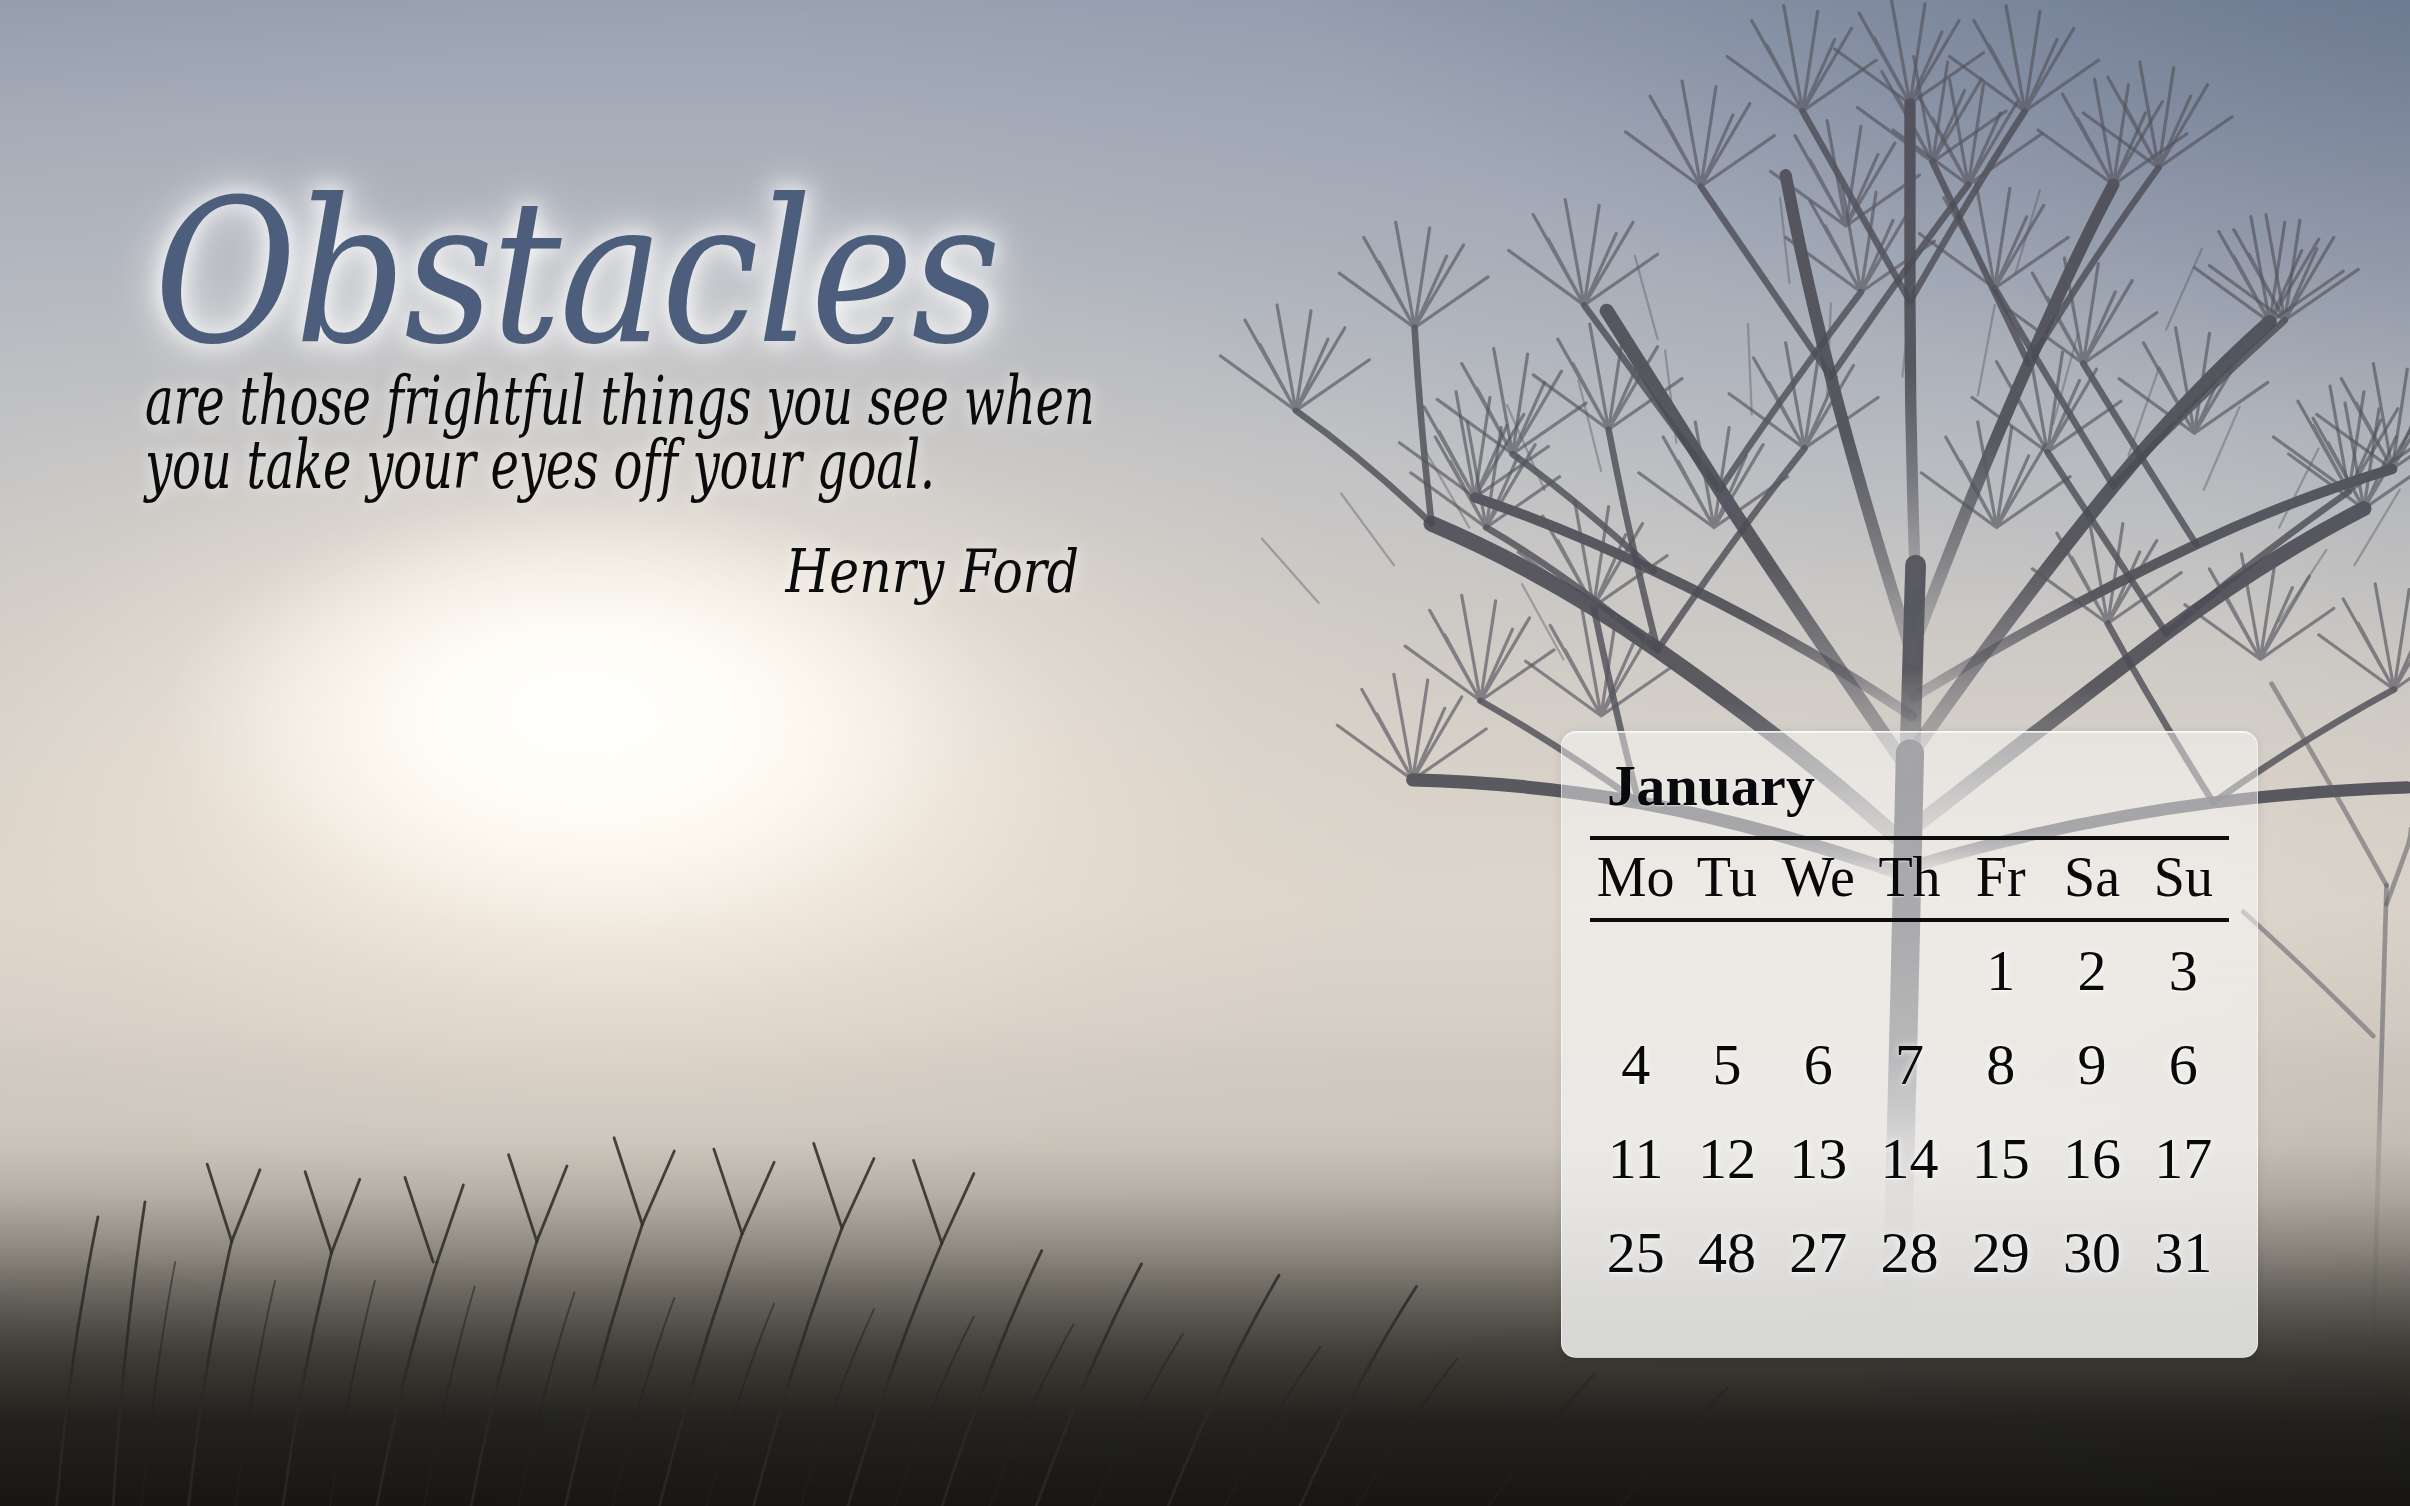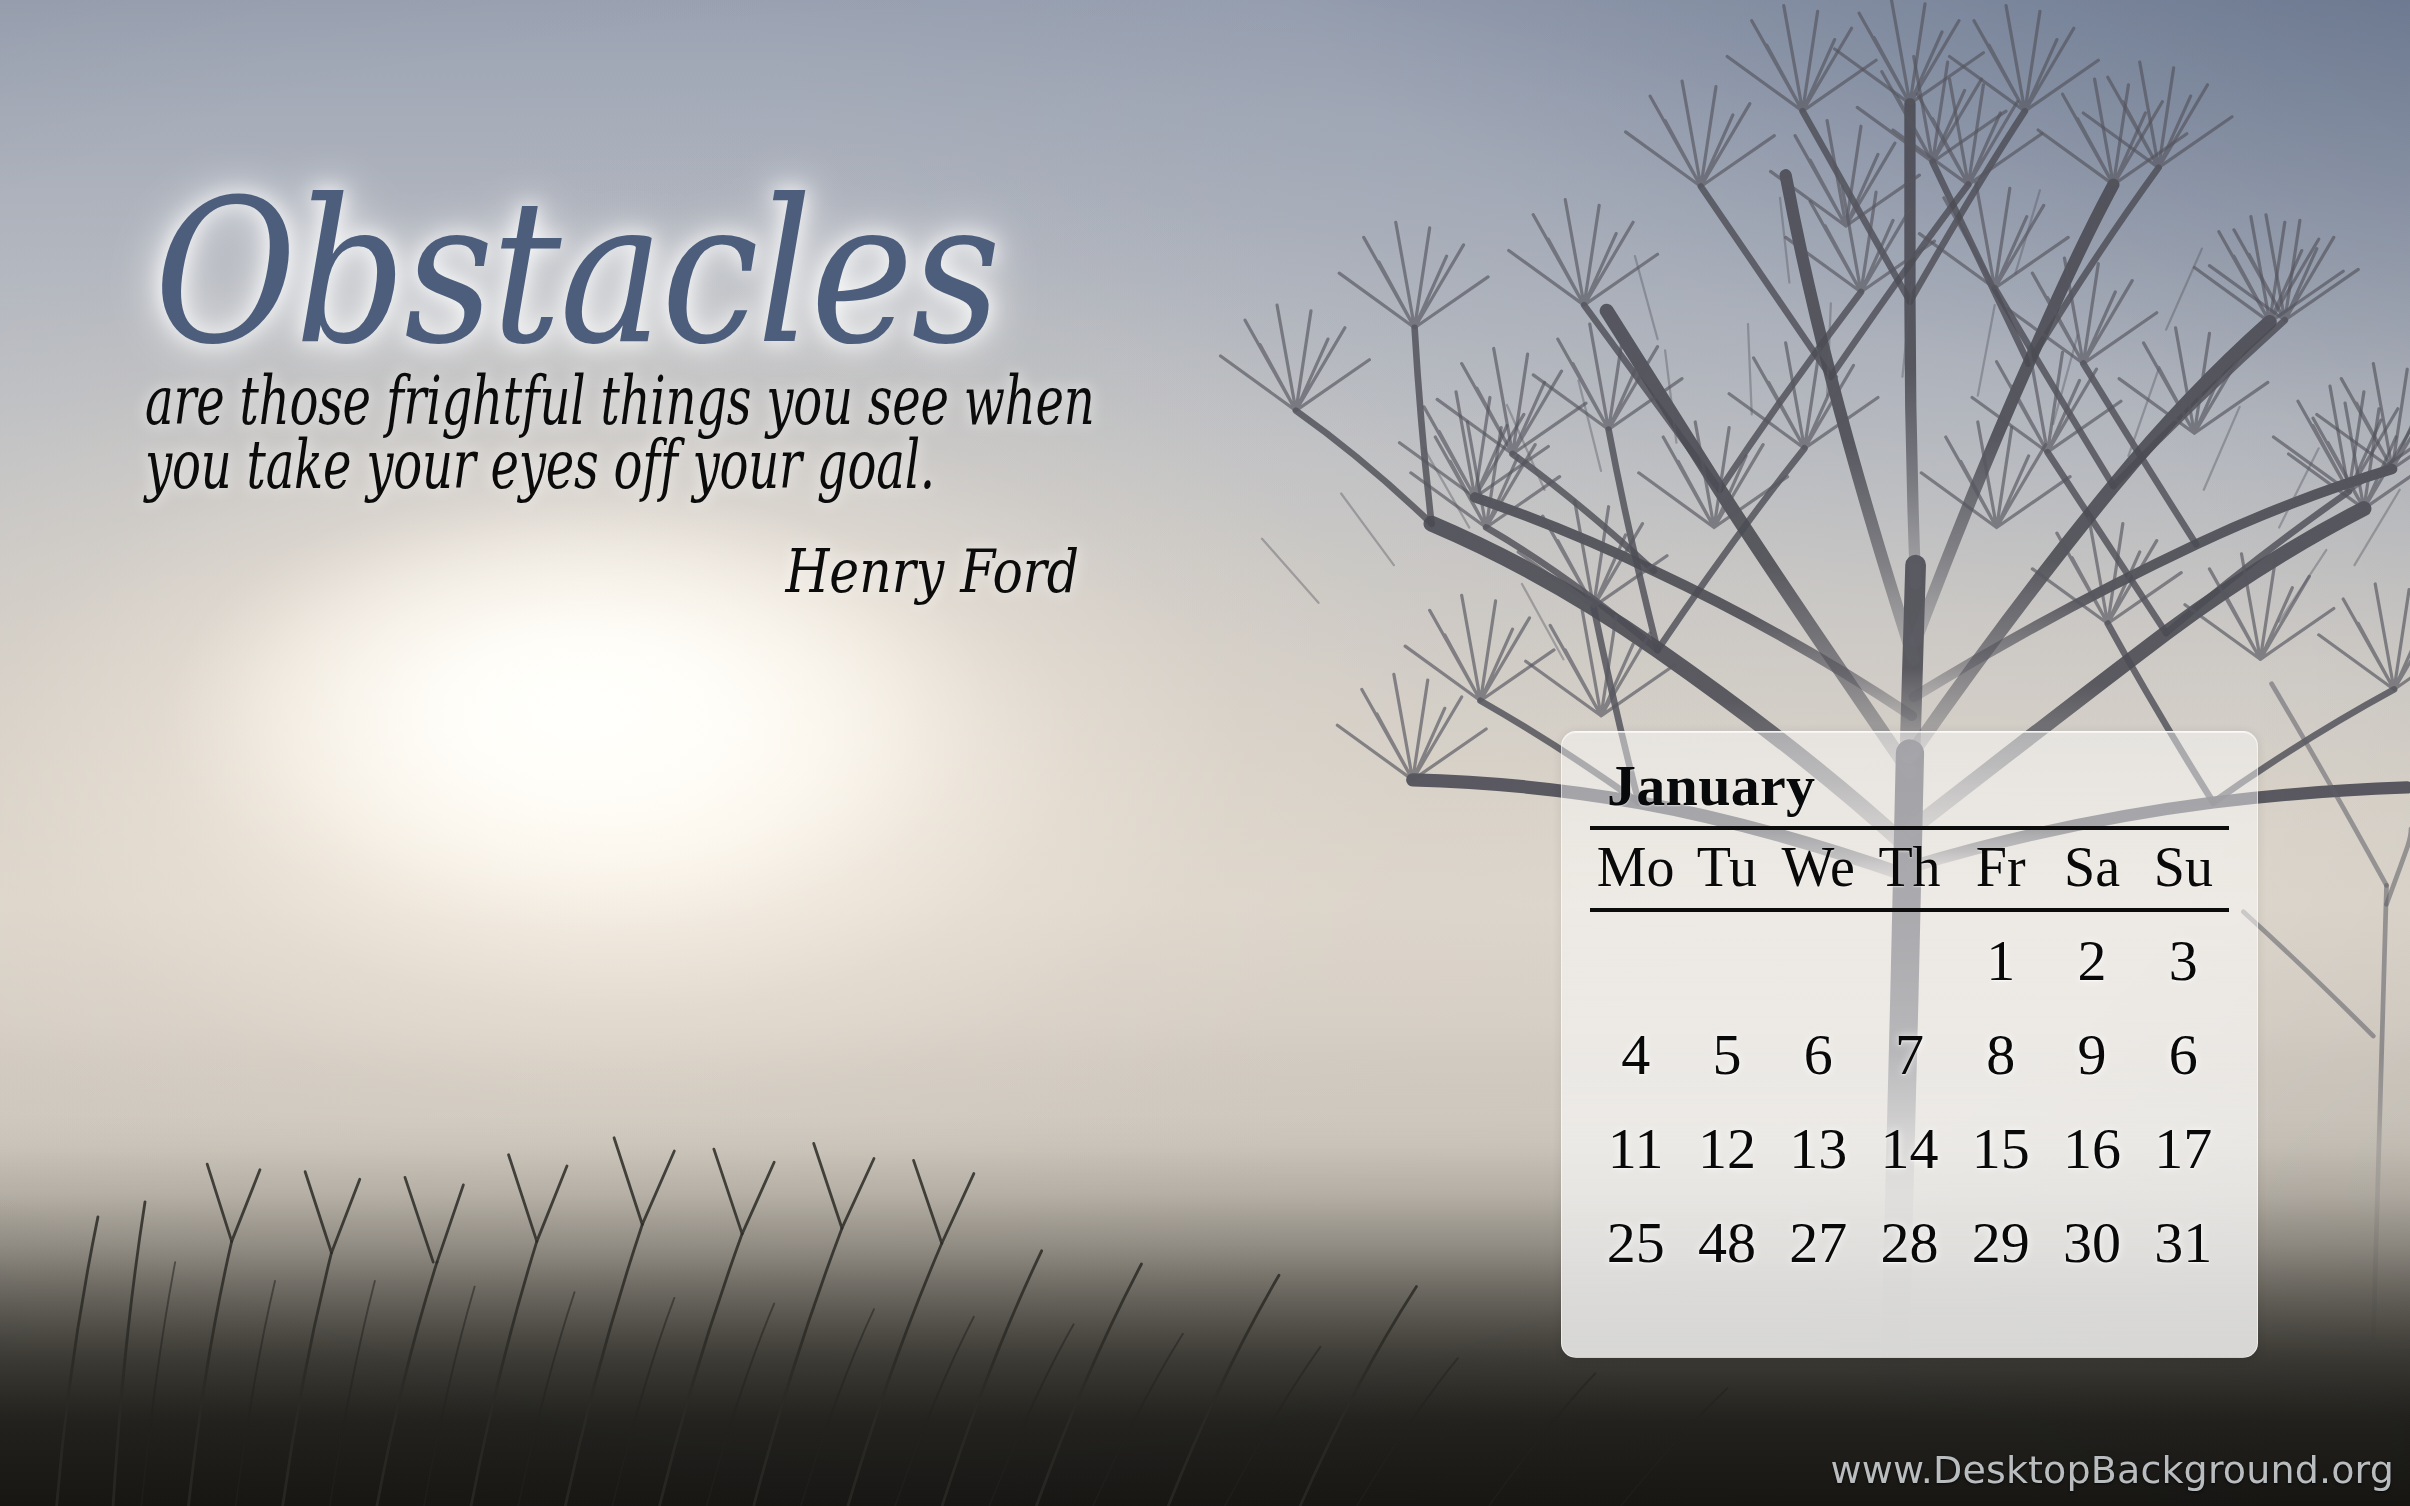--- a/index.html
+++ b/index.html
@@ -183,21 +183,21 @@
     box-shadow:
       inset 0 0.9px 0 rgba(255,255,255,0.60),
       0 1.9px 9.4px rgba(0,0,0,0.10);
   }
   #month-name {
     font-family: "Liberation Serif", "DejaVu Serif", serif;
     font-weight: bold;
     font-size: 58px;
     line-height: 1;
     color: #07090a;
-    margin: 0 0 11px 17px;
+    margin: 0 0 21px 17px;
     letter-spacing: 0.005em;
     text-shadow: 0 0.9px 1.9px rgba(255,255,255,0.55);
   }
   #grid { width: 100%; border-collapse: collapse; table-layout: fixed; }
   #grid th {
     font-family: "Liberation Serif", "DejaVu Serif", serif;
     font-weight: 400;
     font-size: 56px;
     color: #09090a;
     padding: 5.6px 0 9.4px 0;
@@ -457,16 +457,15 @@
             <td>27</td>
             <td>28</td>
             <td>29</td>
             <td>30</td>
             <td>31</td>
           </tr>
         </tbody>
     </table>
   </div>
 
-  <div id="watermark">www.DesktopBackground.org</div>
 
 </div>
 
 
 </body></html>

